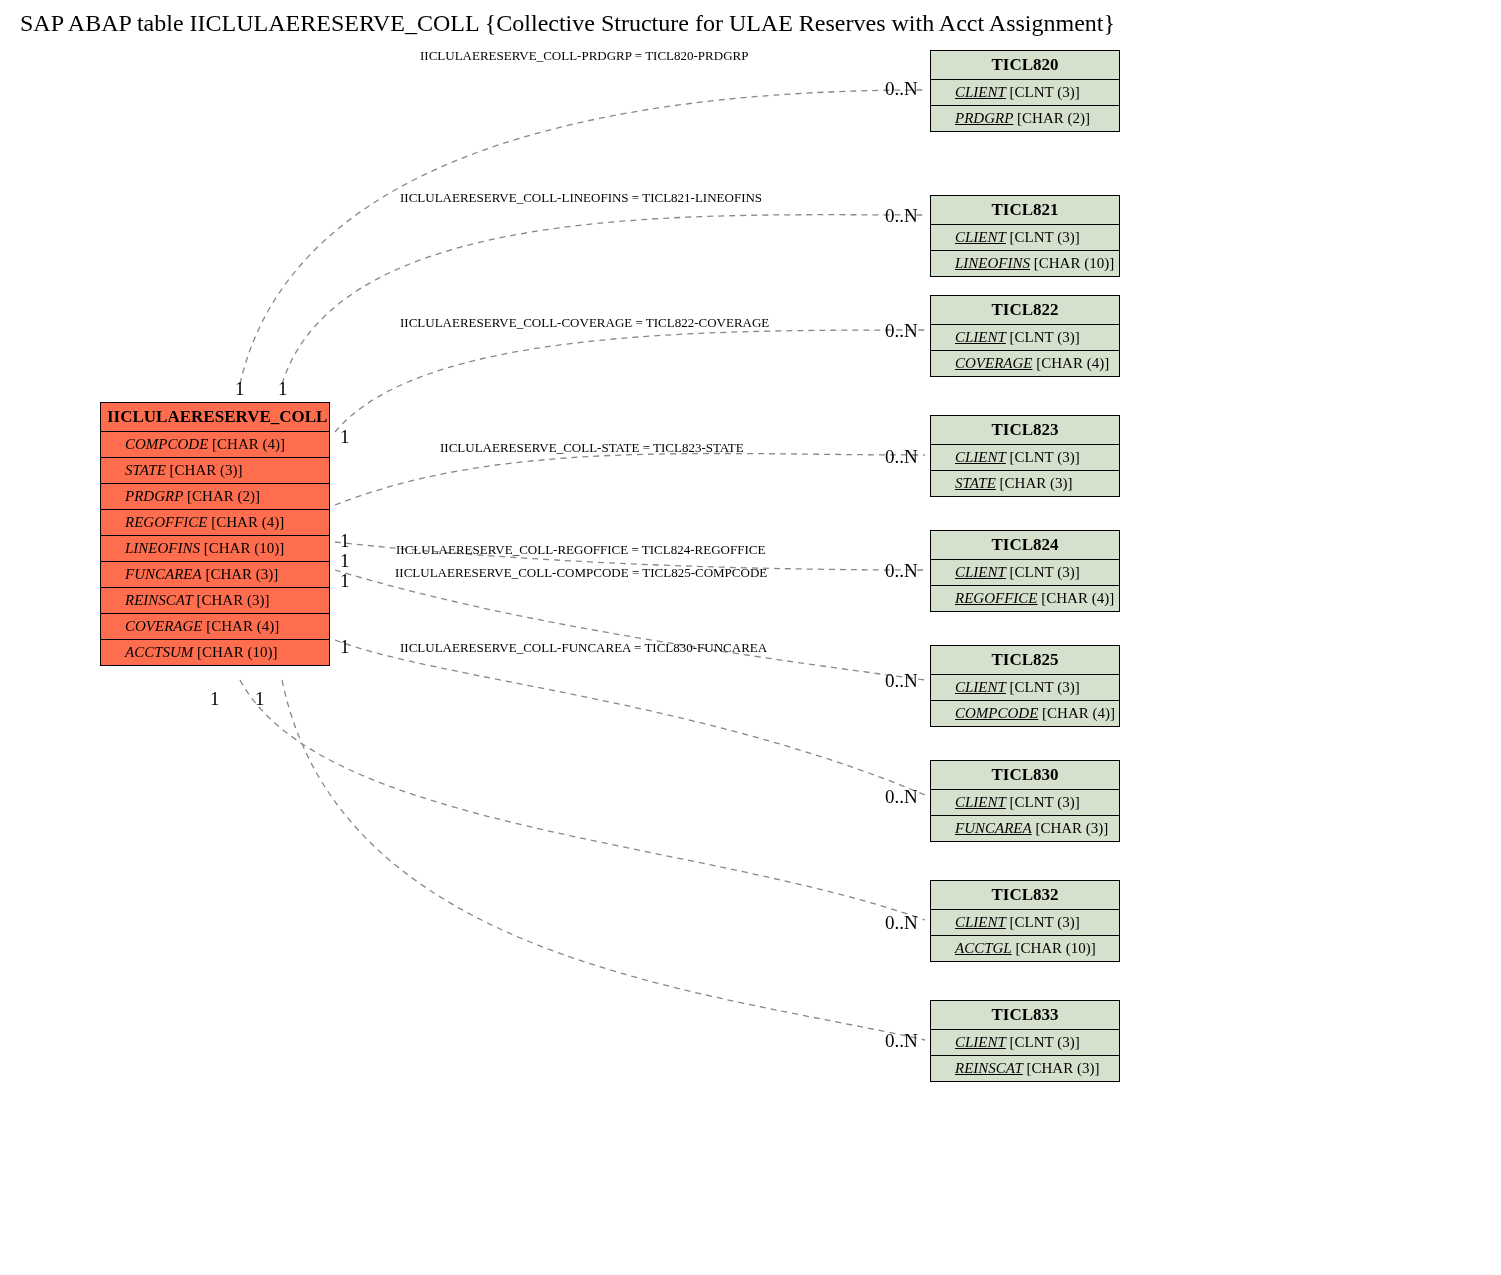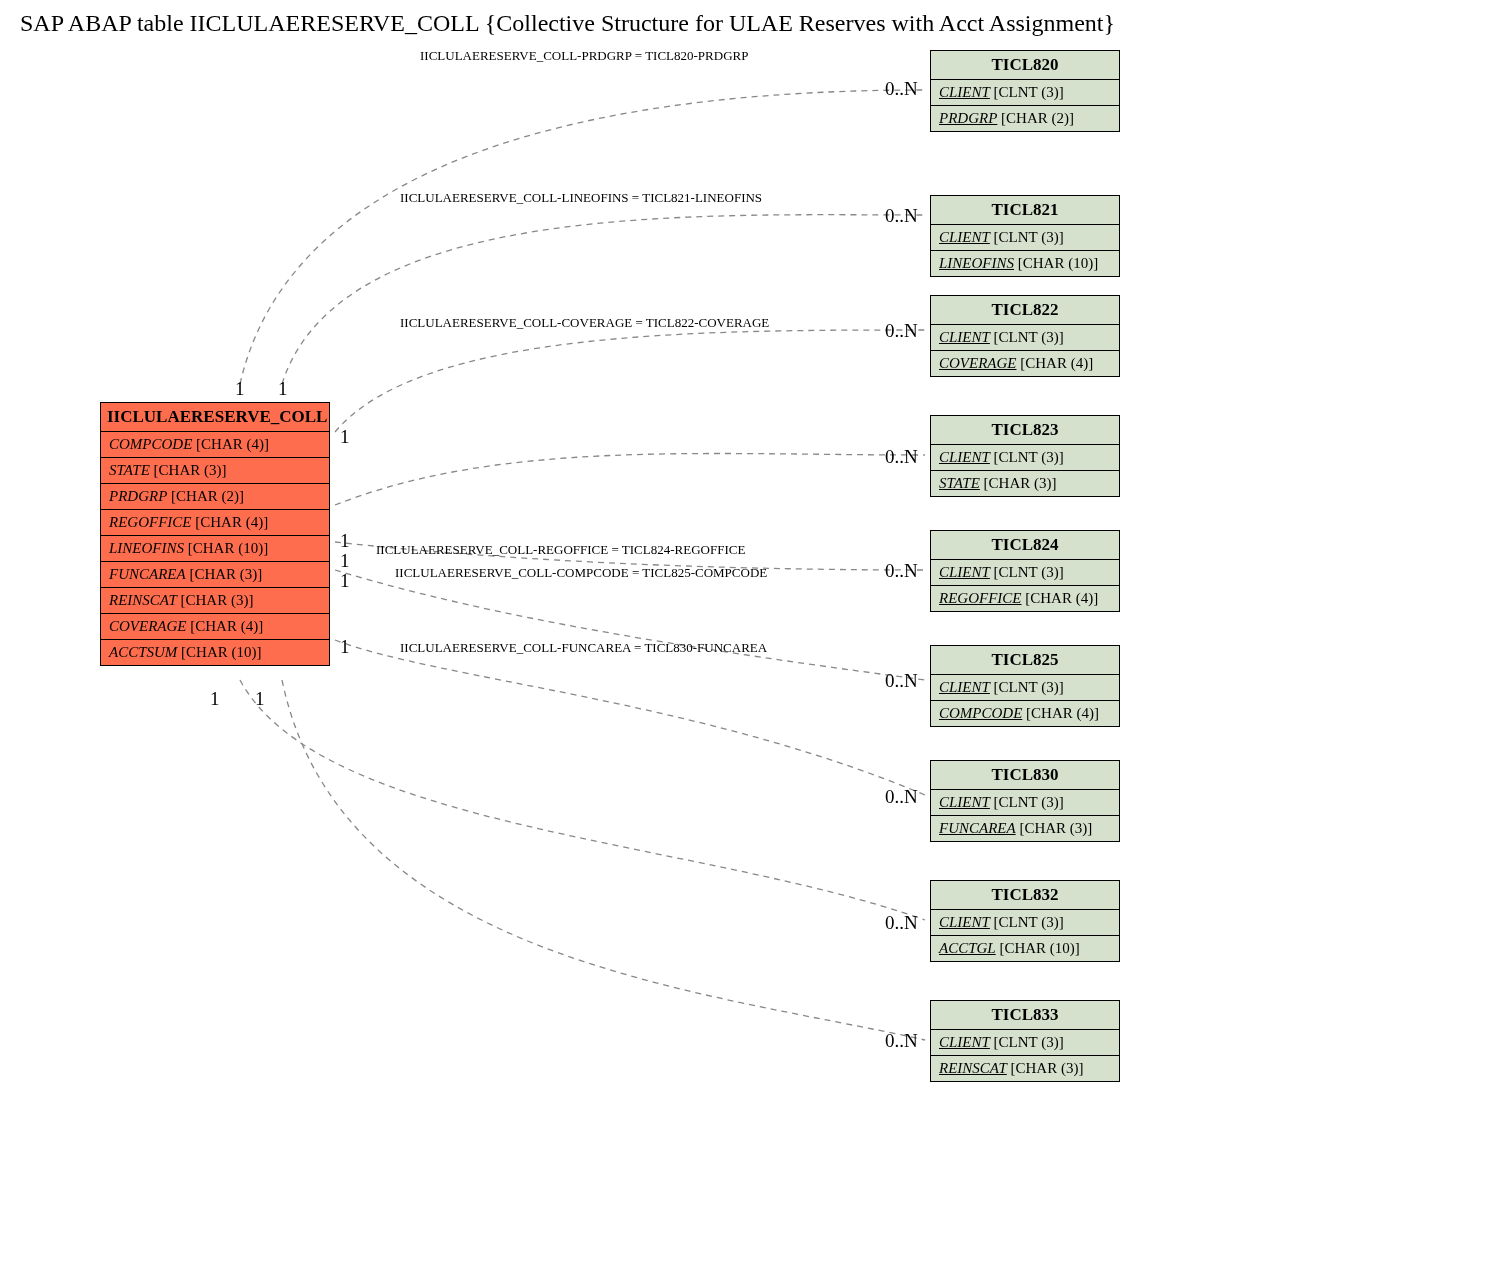--- a/index.html
+++ b/index.html
@@ -1,21 +1,21 @@
 <!DOCTYPE html>
 <html><head>
 <meta charset="utf-8">
 <style>
   html,body{margin:0;padding:0;background:#fff;font-family:"Times New Roman",serif;}
   #stage{position:relative;width:1501px;height:1275px;}
   svg.edges{position:absolute;left:0;top:0;width:1501px;height:1275px;pointer-events:none;}
   .title{position:absolute;left:20px;top:10px;font-size:24px;}
   .entity{position:absolute;border:1px solid #000;box-sizing:border-box;}
   .entity .hdr{font-weight:bold;text-align:center;border-bottom:1px solid #000;padding:4px 6px;font-size:17px;}
-  .entity .row{border-bottom:1px solid #000;padding:4px 8px;font-size:15px;white-space:nowrap;}
+  .entity .row{border-bottom:1px solid #000;padding:4px 24px;font-size:15px;white-space:nowrap;}
   .entity .row:last-child{border-bottom:none;}
   .entity .row .fld{font-style:italic;text-decoration:underline;}
   .main-ent{background:#ff6d4f;width:230px;}
   .main-ent .row .fld{text-decoration:none;}
   .rel-ent{background:#d6e1cd;width:190px;}
   .rel-ent .hdr{background:#d6e1cd;}
   .rel-label{position:absolute;font-size:13px;white-space:nowrap;}
   .card{position:absolute;font-size:19px;}
 </style>
 </head>
@@ -73,21 +73,22 @@
 <div class="card" style="left:885px;top:446px;">0..N</div>
 <div class="card" style="left:885px;top:560px;">0..N</div>
 <div class="card" style="left:885px;top:670px;">0..N</div>
 <div class="card" style="left:885px;top:786px;">0..N</div>
 <div class="card" style="left:885px;top:912px;">0..N</div>
 <div class="card" style="left:885px;top:1030px;">0..N</div>
 
 <div class="rel-label" style="left:420px;top:48px;">IICLULAERESERVE_COLL-PRDGRP = TICL820-PRDGRP</div>
 <div class="rel-label" style="left:400px;top:190px;">IICLULAERESERVE_COLL-LINEOFINS = TICL821-LINEOFINS</div>
 <div class="rel-label" style="left:400px;top:315px;">IICLULAERESERVE_COLL-COVERAGE = TICL822-COVERAGE</div>
-<div class="rel-label" style="left:376px;top:542px;">IICLULAERESERVE_COLL-REGOFFICE = TICL824-REGOFFICE</div>
+<div class="rel-label" style="left:440px;top:440px;">IICLULAERESERVE_COLL-STATE = TICL823-STATE</div>
+<div class="rel-label" style="left:396px;top:542px;">IICLULAERESERVE_COLL-REGOFFICE = TICL824-REGOFFICE</div>
 <div class="rel-label" style="left:395px;top:565px;">IICLULAERESERVE_COLL-COMPCODE = TICL825-COMPCODE</div>
 <div class="rel-label" style="left:400px;top:640px;">IICLULAERESERVE_COLL-FUNCAREA = TICL830-FUNCAREA</div>
 
 <div class="entity rel-ent" style="left:930px;top:50px;">
   <div class="hdr">TICL820</div>
   <div class="row"><span class="fld">CLIENT</span> <span>[CLNT (3)]</span></div>
   <div class="row"><span class="fld">PRDGRP</span> <span>[CHAR (2)]</span></div>
 </div>
 <div class="entity rel-ent" style="left:930px;top:175px;margin-top:20px;">
   <div class="hdr">TICL821</div>

